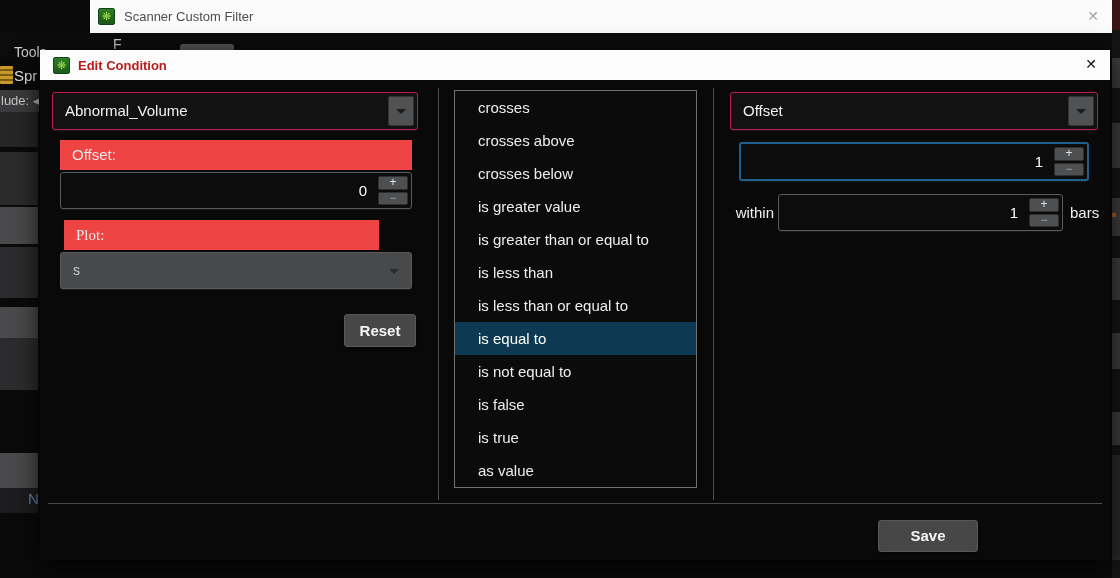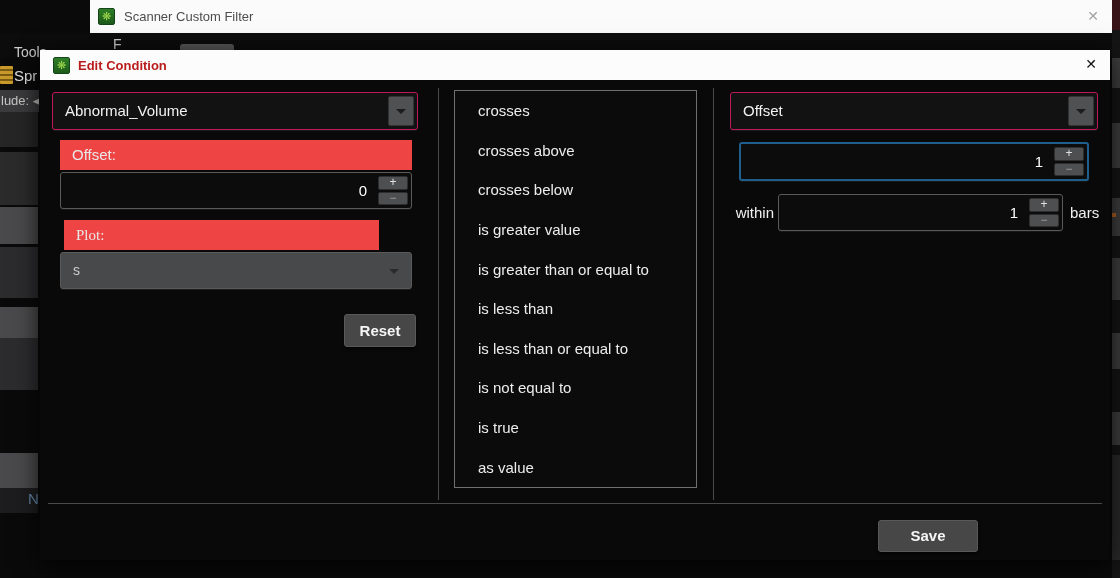--- a/index.html
+++ b/index.html
@@ -176,21 +176,23 @@
       <div class="vdivider" style="left:673px;top:8px;height:412px;"></div>
 
       <div class="op-list">
         <div class="op-item">crosses</div>
         <div class="op-item">crosses above</div>
         <div class="op-item">crosses below</div>
         <div class="op-item">is greater value</div>
         <div class="op-item">is greater than or equal to</div>
         <div class="op-item">is less than</div>
         <div class="op-item">is less than or equal to</div>
+        <div class="op-item selected">is equal to</div>
         <div class="op-item">is not equal to</div>
+        <div class="op-item">is false</div>
         <div class="op-item">is true</div>
         <div class="op-item">as value</div>
       </div>
 
       <div class="combo" style="left:690px;top:12px;width:368px;">
         <span class="combo-text">Offset</span>
         <span class="combo-btn">
             <span class="tri"></span>
           </span>
       </div>

